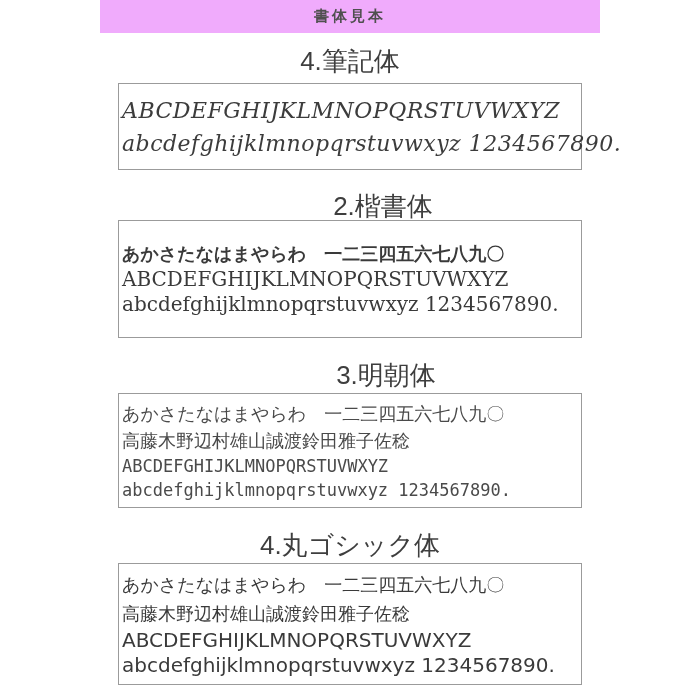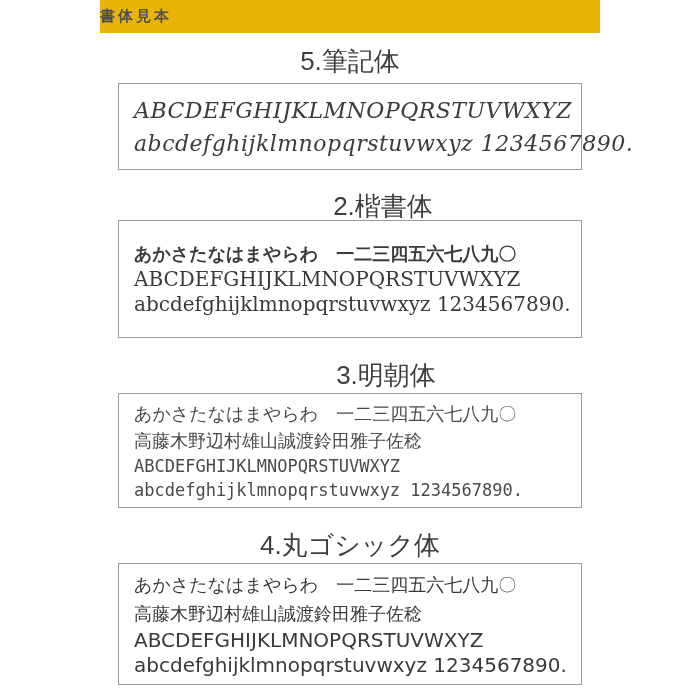--- a/index.html
+++ b/index.html
@@ -8,22 +8,22 @@
     width: 700px;
     height: 700px;
     background: #ffffff;
     overflow: hidden;
     font-family: "Liberation Sans", sans-serif;
   }
   .header-bar {
     position: absolute;
     left: 100px; top: 0;
     width: 500px; height: 33px;
-    background: #eab308;
-    display: flex; align-items: center;  font-family: Liberation Mono, monospace;
+    background: #f0abfc;
+    display: flex; align-items: center; justify-content: center; font-family: Liberation Mono, monospace;
   }
   .header-title {
     font-size: 15px;
     font-weight: bold;
     color: #4f4f4f;
     letter-spacing: 3px;
   }
   .section-heading {
     position: absolute;
     left: 0; width: 700px;
@@ -41,21 +41,21 @@
   .sample-box {
     position: absolute;
     left: 118px;
     width: 464px;
     box-sizing: border-box;
     border: 1px solid #9b9b9b;
     background: #ffffff;
     display: flex;
     flex-direction: column;
     justify-content: center;
-    padding-left: 15px;
+    padding-left: 3px;
     color: #3a3a3a;
   }
   #box-1 { top: 83px;  height: 87px;  }
   #box-2 { top: 220px; height: 118px; }
   #box-3 { top: 393px; height: 115px; }
   #box-4 { top: 563px; height: 122px; }
 
   .line { white-space: nowrap; }
 
   
@@ -109,21 +109,21 @@
 </style>
 </head>
 <body>
 
 <div class="page">
 
   <div class="header-bar">
     <span class="header-title">書体見本</span>
   </div>
 
-  <h2 class="section-heading" id="heading-1">5.筆記体</h2>
+  <h2 class="section-heading" id="heading-1">4.筆記体</h2>
   <div class="sample-box" id="box-1">
     <div class="line script-line">ABCDEFGHIJKLMNOPQRSTUVWXYZ</div>
     <div class="line script-line">abcdefghijklmnopqrstuvwxyz 1234567890.</div>
   </div>
 
   <h2 class="section-heading" id="heading-2">2.楷書体</h2>
   <div class="sample-box" id="box-2">
     <div class="line kaisho-jp">あかさたなはまやらわ　一二三四五六七八九〇</div>
     <div class="line kaisho-latin">ABCDEFGHIJKLMNOPQRSTUVWXYZ</div>
     <div class="line kaisho-latin">abcdefghijklmnopqrstuvwxyz 1234567890.</div>

